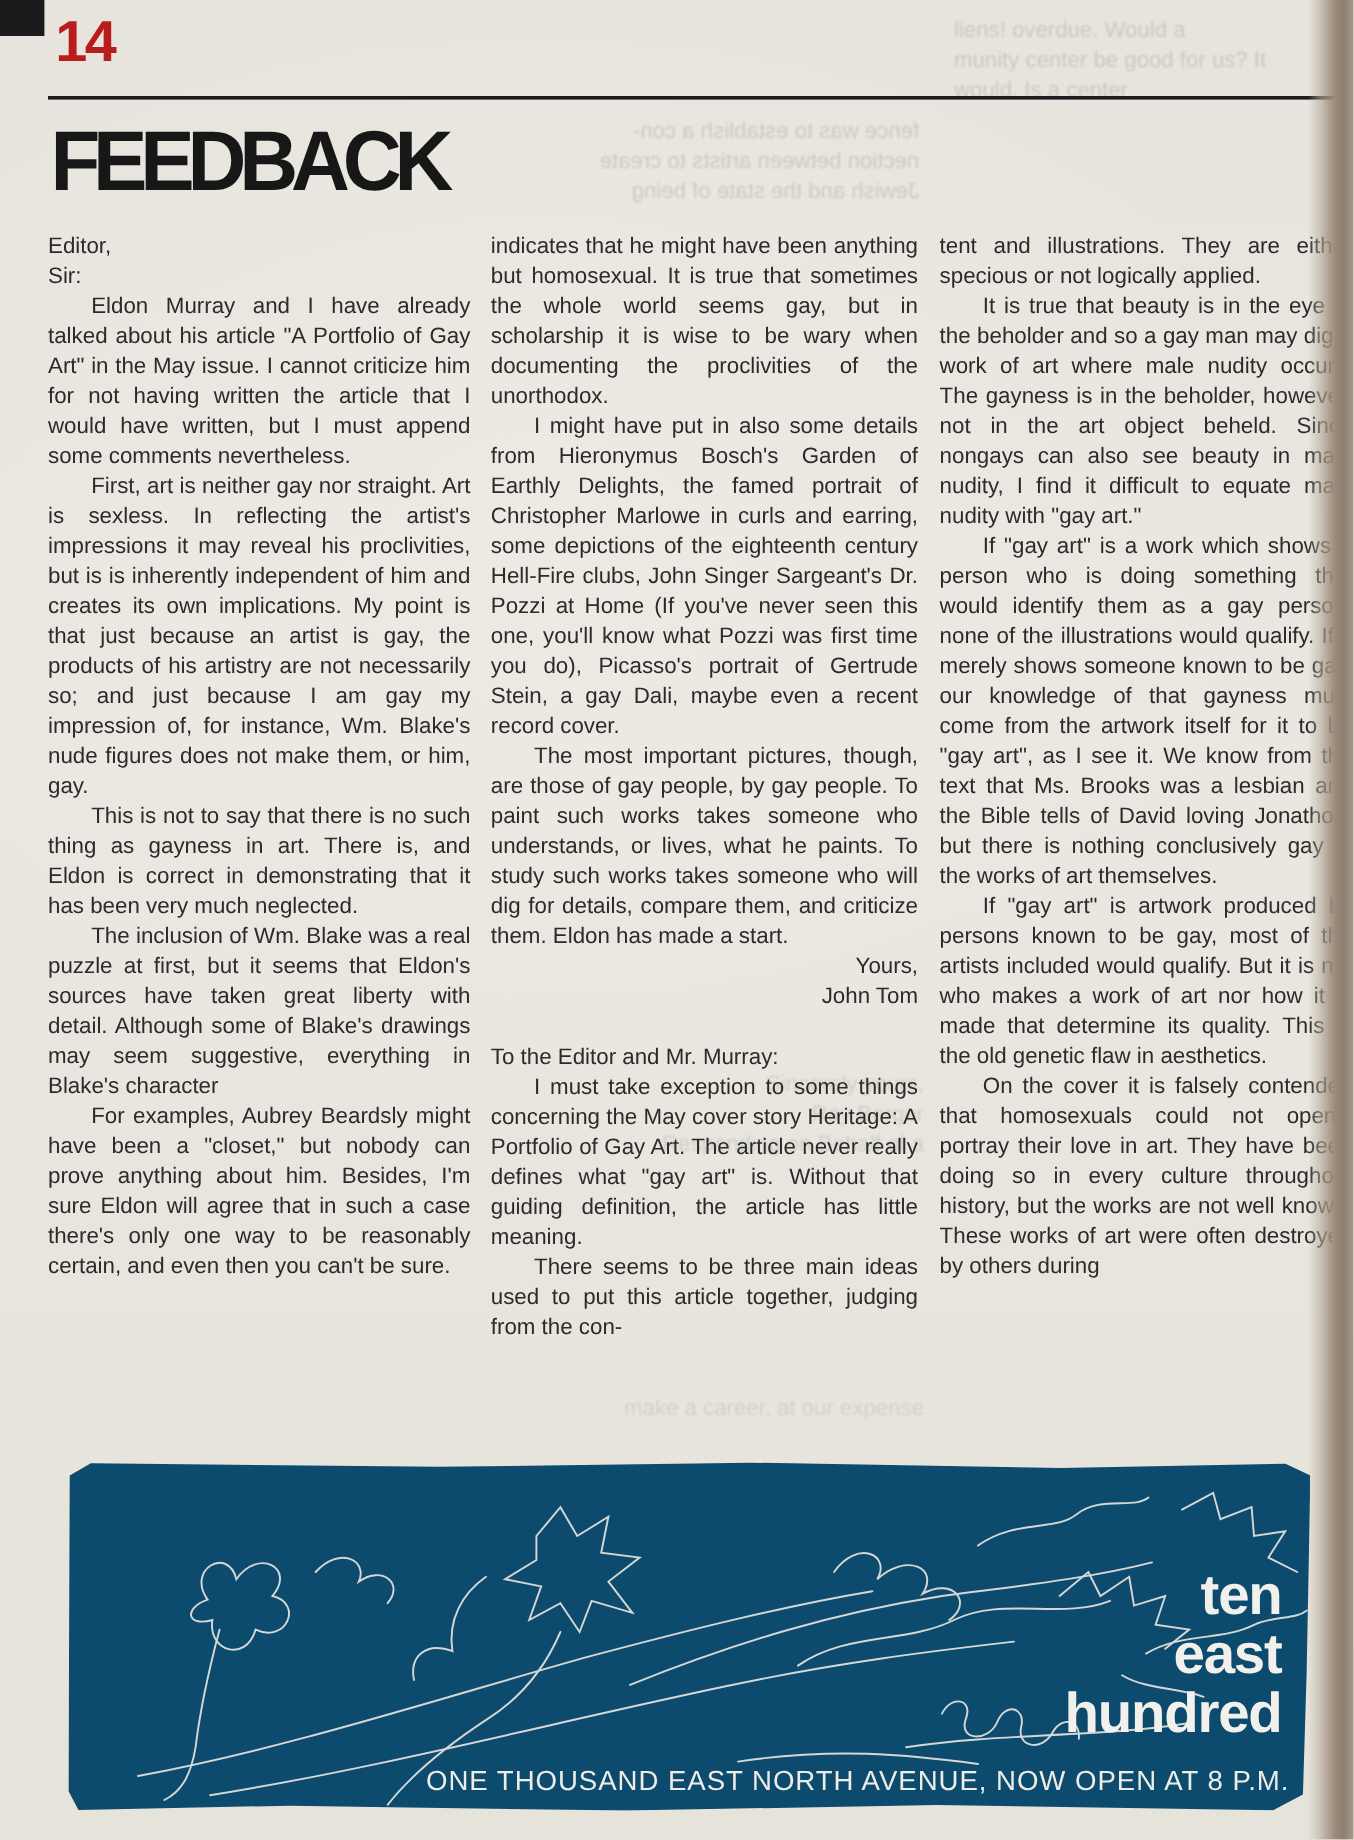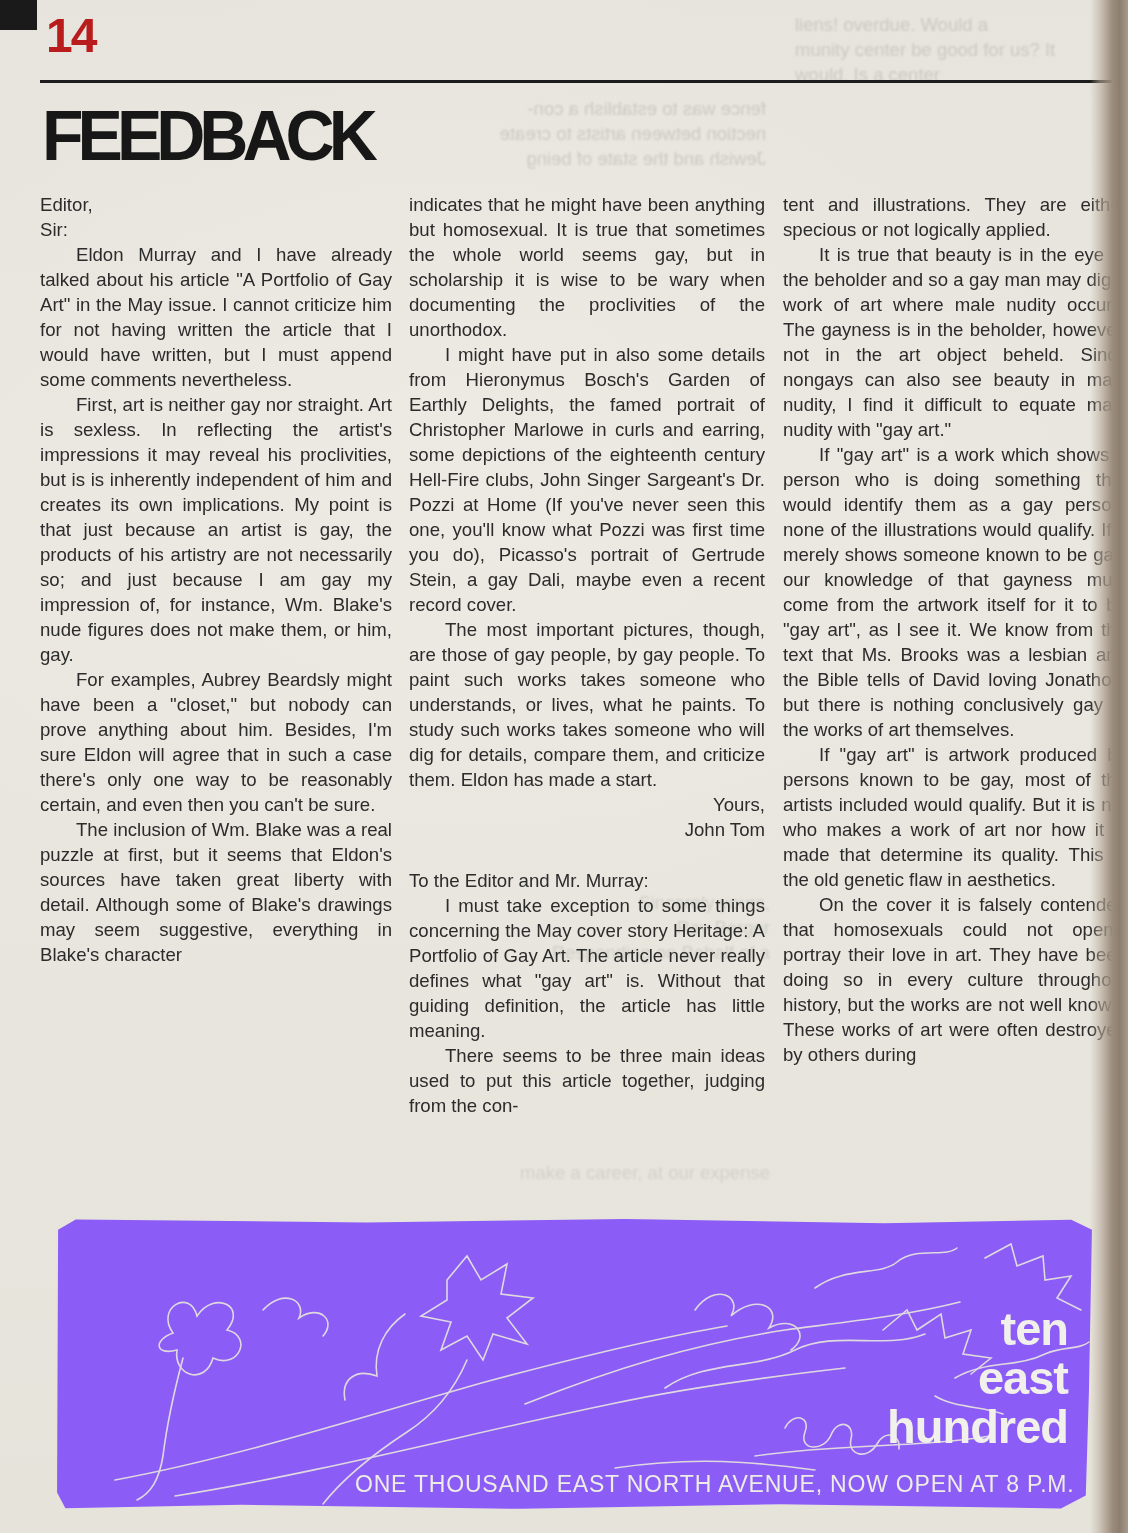--- a/index.html
+++ b/index.html
@@ -33,21 +33,21 @@
     color:#aeb4a8;opacity:.55;filter:blur(1.1px);
     pointer-events:none;
   }
   .ghost.mirror{transform:scaleX(-1);}
   .ghost-a{left:388px;top:96px;width:378px;text-align:left;}
   .ghost-b{left:795px;top:12px;width:320px;}
   .ghost-c{left:470px;top:1160px;width:300px;opacity:.4;text-align:right;}
   .ghost-d{left:520px;top:890px;width:250px;opacity:.45;text-align:right;}
   .ad{
     position:absolute;left:55px;top:1218px;width:1037px;height:292px;
-    background:#8b5cf6;
+    background:#0c4a6e;
     clip-path:polygon(0.3% 4%, 2% 0.5%, 30% 1.5%, 55% 0.3%, 80% 1.8%, 98% 0.6%, 100% 4%, 99.7% 60%, 99.4% 95%, 97% 99.5%, 70% 98%, 45% 99.6%, 18% 98.2%, 1% 99.4%, 0.2% 94%);
   }
   .ad svg{position:absolute;left:0;top:0;width:100%;height:100%;}
   .ad-name{
     position:absolute;right:24px;top:86px;text-align:right;
     color:#f1f0ea;font-weight:bold;font-size:47px;line-height:49px;letter-spacing:-1px;
   }
   .ad-address{
     position:absolute;left:300px;right:16px;bottom:12px;
     color:#edece5;font-size:23px;letter-spacing:.8px;white-space:nowrap;
@@ -83,22 +83,23 @@
 <div class="page-number">14</div>
 <div class="top-rule"></div>
 <div class="headline">FEEDBACK</div>
 
 <div class="columns">
   <div class="col col-1" id="col1">
       <p>Editor,</p>
       <p>Sir:</p>
       <p class="ind">Eldon Murray and I have already talked about his article "A Portfolio of Gay Art" in the May issue. I cannot criticize him for not having written the article that I would have written, but I must append some comments nevertheless.</p>
       <p class="ind">First, art is neither gay nor straight. Art is sexless. In reflecting the artist's impressions it may reveal his proclivities, but is is inherently independent of him and creates its own implications. My point is that just because an artist is gay, the products of his artistry are not necessarily so; and just because I am gay my impression of, for instance, Wm. Blake's nude figures does not make them, or him, gay.</p>
+      <p class="ind">This is not to say that there is no such thing as gayness in art. There is, and Eldon is correct in demonstrating that it has been very much neglected.</p>
+      <p class="ind">The inclusion of Wm. Blake was a real puzzle at first, but it seems that Eldon's sources have taken great liberty with detail. Although some of Blake's drawings may seem suggestive, everything in Blake's character</p>
       <p class="ind">For examples, Aubrey Beardsly might have been a "closet," but nobody can prove anything about him. Besides, I'm sure Eldon will agree that in such a case there's only <b>one</b> way to be reasonably certain, and even then you can't be <b>sure</b>.</p>
-      <p class="ind">The inclusion of Wm. Blake was a real puzzle at first, but it seems that Eldon's sources have taken great liberty with detail. Although some of Blake's drawings may seem suggestive, everything in Blake's character</p>
     </div>
   <div class="col col-2" id="col2">
       <p>indicates that he might have been anything <b>but</b> homosexual. It is true that sometimes the whole world seems gay, but in scholarship it is wise to be wary when documenting the proclivities of the unorthodox.</p>
       <p class="ind">I might have put in also some details from Hieronymus Bosch's <b>Garden of Earthly Delights,</b> the famed portrait of Christopher Marlowe in curls and earring, some depictions of the eighteenth century Hell-Fire clubs, John Singer Sargeant's <b>Dr. Pozzi at Home</b> (If you've never seen this one, you'll know what Pozzi was first time you do), Picasso's portrait of Gertrude Stein, a gay Dali, maybe even a recent record cover.</p>
       <p class="ind">The most important pictures, though, are those of gay people, by gay people. To paint such works takes someone who understands, or lives, what he paints. To study such works takes someone who will dig for details, compare them, and criticize them. Eldon has made a start.</p>
       <p style="text-align: right;">Yours,</p>
       <p style="text-align: right;">John Tom</p>
       <p class="gap">To the Editor and Mr. Murray:</p>
       <p class="ind">I must take exception to some things concerning the May cover story Heritage: A Portfolio of Gay Art. The article never really defines what "gay art" is. Without that guiding definition, the article has little meaning.</p>
       <p class="ind">There seems to be three main ideas used to put this article together, judging from the con-</p>

